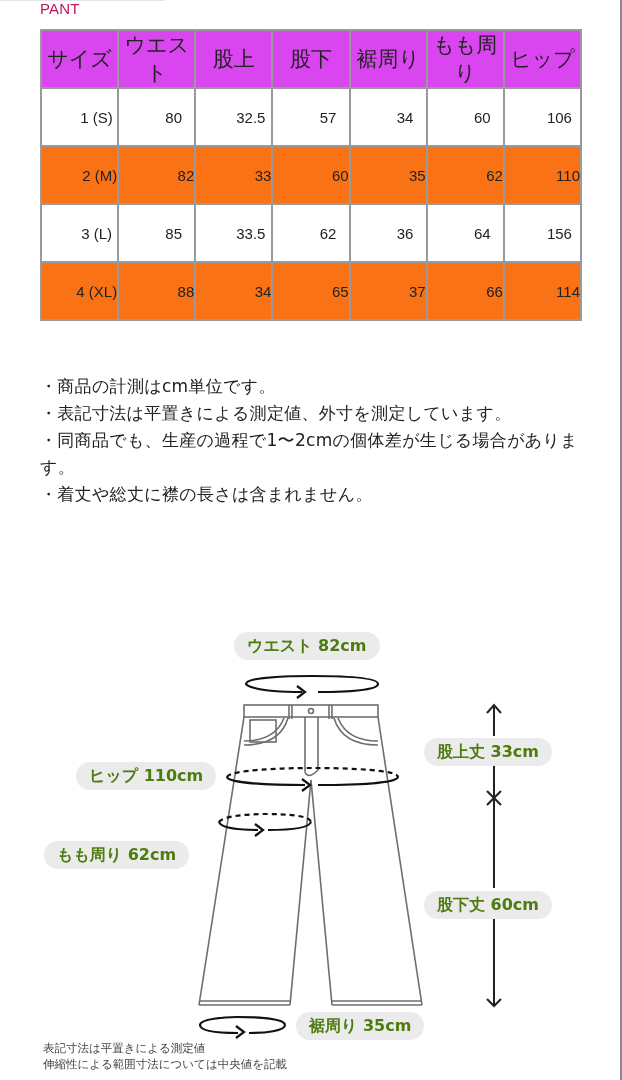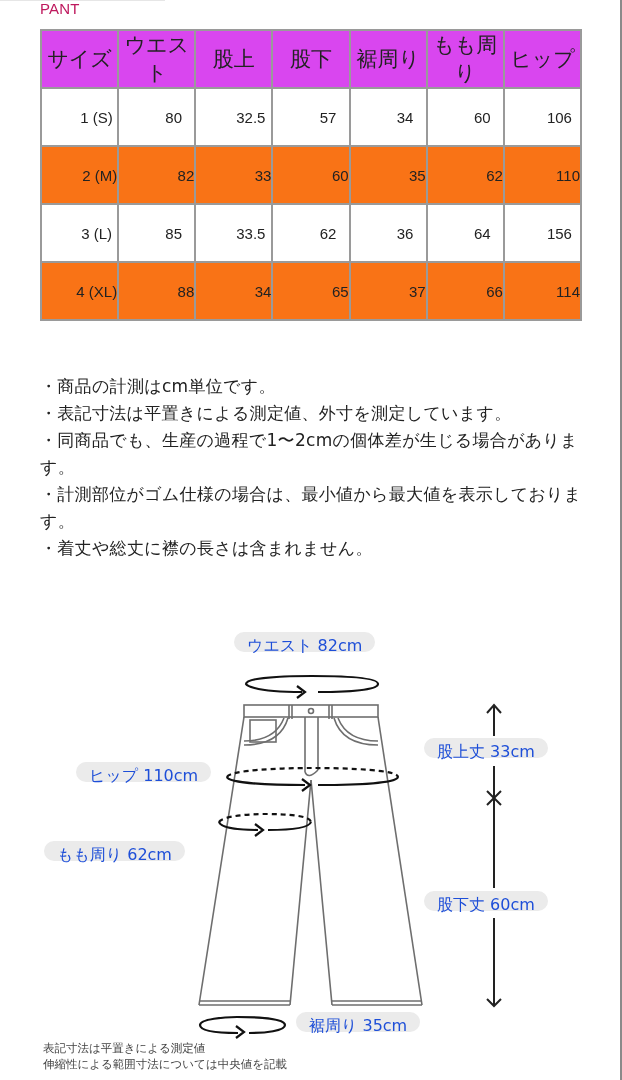--- a/index.html
+++ b/index.html
@@ -16,23 +16,24 @@
     table.size td, table.size th {
       border: 2px solid #9a9a9a; text-align: center; vertical-align: middle;
       font-weight: normal; height: 58px; padding: 0;
     }
     table.size tr.hdr th { background: #d946ef; font-size: 21px; }
     table.size tr.odd td { background: #ffffff; padding-left: 34px; }
     table.size tr.even td { background: #f97316; text-align: right; }
     .notes { position: absolute; left: 40px; top: 343px; width: 560px; font-size: 17px; line-height: 27px; color: #222; font-family: "DejaVu Sans", sans-serif; letter-spacing: 0.3px; margin-top: 30px; }
     .notes p { white-space: normal; }
     .pill {
-      position: absolute; background: #ebebeb; border-radius: 14px; color: #1d4ed8;
-      font-size: 16px; height: 20px; line-height: 28px; padding: 0 13px; white-space: nowrap;
+      position: absolute; background: #ebebeb; border-radius: 14px; color: #4d7c0f;
+      font-size: 16px; height: 28px; line-height: 28px; padding: 0 13px; white-space: nowrap;
       font-family: "DejaVu Sans", sans-serif;
+      font-weight: bold;
     }
     .caption { position: absolute; left: 43px; top: 1040px; font-size: 11.5px; line-height: 16px; color: #444; font-family: "DejaVu Sans", sans-serif; }
     svg.diagram { position: absolute; left: 0; top: 0; }
   </style>
 </head>
 <body>
 
 <div class="top-rule"></div>
 <div class="right-rule"></div>
 
@@ -85,21 +86,20 @@
     <td>66</td>
     <td>114</td>
   </tr>
 </tbody>
   </table>
 
 <div class="notes">
   <p>・商品の計測はcm単位です。</p>
   <p>・表記寸法は平置きによる測定値、外寸を測定しています。</p>
   <p>・同商品でも、生産の過程で1〜2cmの個体差が生じる場合があります。</p>
-  <p>・計測部位がゴム仕様の場合は、最小値から最大値を表示しております。</p>
   <p>・着丈や総丈に襟の長さは含まれません。</p>
 </div>
 
 <svg class="diagram" width="622" height="1080" viewBox="0 0 622 1080">
   <g fill="none" stroke="#6e6e6e" stroke-width="1.6">
 
     <rect x="244" y="705" width="134" height="12"></rect>
     <line x1="289" y1="705" x2="289" y2="719"></line>
     <line x1="292" y1="705" x2="292" y2="719"></line>
     <line x1="329" y1="705" x2="329" y2="719"></line>

